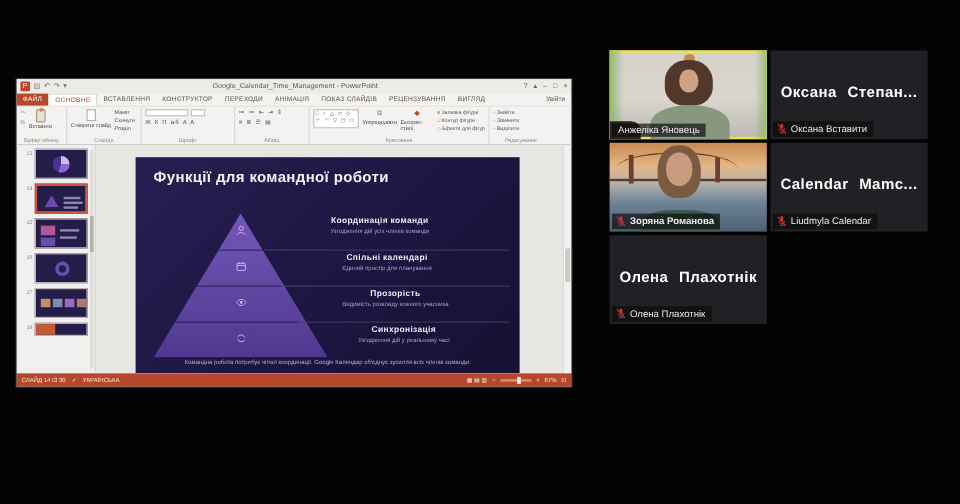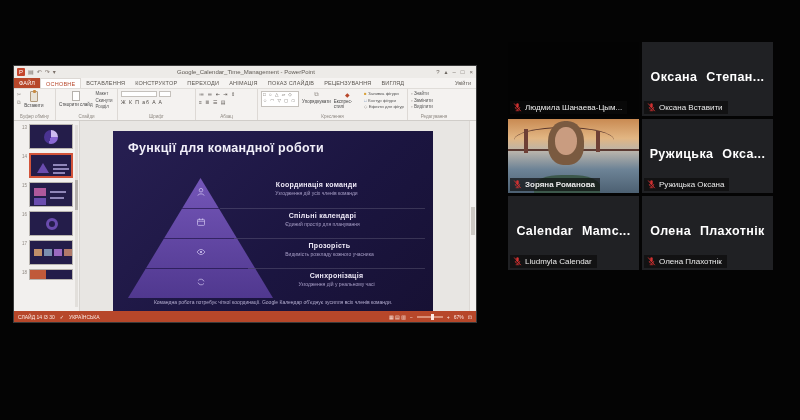--- a/index.html
+++ b/index.html
@@ -360,30 +360,34 @@
         <span class="zslider"></span>
         <span class="sb-ic">+</span>
         <span>67%</span>
         <span class="sb-ic">⊡</span>
       </span>
     </div>
   </div>
 
   <div class="grid">
 
-
-
-    <div class="tile blackvid">
-      <div class="nlabel">
-        <svg class="mic-svg" width="9" height="11" viewBox="0 0 12 13">
-            <use href="#micmuted"></use>
-          </svg>
-        <span>Людмила Шанаева-Цым...</span>
-      </div>
-    </div>
+    <div class="tile active v-anz">
+      <span class="greenL"></span>
+      <span class="greenR"></span>
+      <span class="clip"></span>
+      <span class="hair"></span>
+      <span class="face"></span>
+      <span class="bodyx"></span>
+      <span class="corner"></span>
+      <div class="nlabel nomic">
+        <span>Анжеліка Яновець</span>
+      </div>
+    </div>
+
+
 
     <div class="tile">
       <div class="bigname">Оксана Степан...</div>
       <div class="nlabel">
         <svg class="mic-svg" width="9" height="11" viewBox="0 0 12 13">
             <use href="#micmuted"></use>
           </svg>
         <span>Оксана Вставити</span>
       </div>
     </div>
@@ -397,29 +401,20 @@
       <span class="facew"></span>
       <span class="bodyw"></span>
       <div class="nlabel">
         <svg class="mic-svg" width="9" height="11" viewBox="0 0 12 13">
             <use href="#micmuted"></use>
           </svg>
         <span>Зоряна Романова</span>
       </div>
     </div>
 
-    <div class="tile">
-      <div class="bigname">Ружицька Окса...</div>
-      <div class="nlabel">
-        <svg class="mic-svg" width="9" height="11" viewBox="0 0 12 13">
-            <use href="#micmuted"></use>
-          </svg>
-        <span>Ружицька Оксана</span>
-      </div>
-    </div>
 
     <div class="tile">
       <div class="bigname">Calendar Mamc...</div>
       <div class="nlabel">
         <svg class="mic-svg" width="9" height="11" viewBox="0 0 12 13">
             <use href="#micmuted"></use>
           </svg>
         <span>Liudmyla Calendar</span>
       </div>
     </div>

